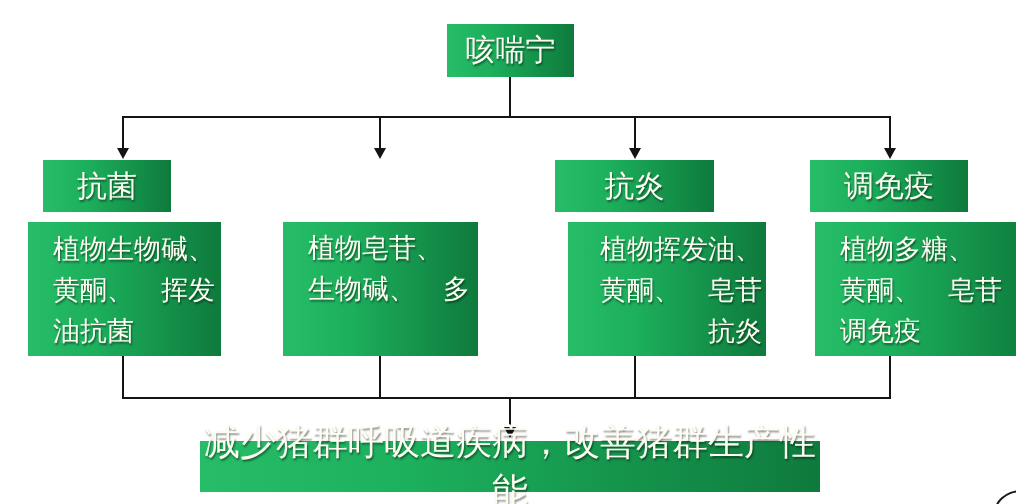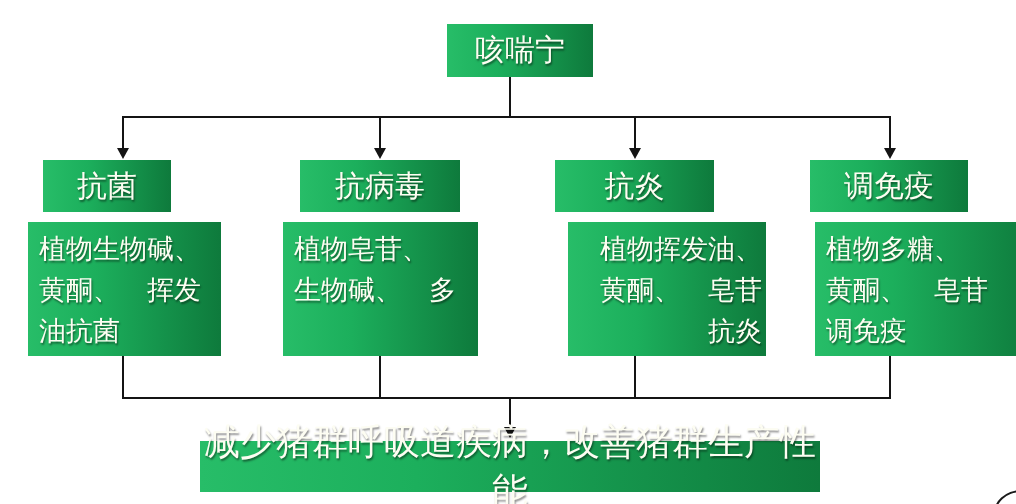--- a/index.html
+++ b/index.html
@@ -21,34 +21,34 @@
     color: #fdfdf2;
     text-shadow: 1px 2px 2px rgba(0,0,0,0.45);
     box-sizing: border-box;
   }
   .gbox.center {
     display: flex;
     align-items: center;
     justify-content: center;
     text-align: center;
   }
-  .title-box   { left: 447px; top: 24px;  width: 146px; height: 53px; font-size: 30px; }
+  .title-box   { left: 447px; top: 24px;  width: 127px; height: 53px; font-size: 30px; }
   .header-box  { top: 160px; height: 52px; font-size: 30px; }
   .header-1 { left: 43px;  width: 128px; }
   .header-2 { left: 300px; width: 160px; }
   .header-3 { left: 555px; width: 159px; }
   .header-4 { left: 810px; width: 158px; }
   .body-box {
     top: 222px; height: 134px;
     font-size: 27px;
     line-height: 41px;
-    padding: 6px 4px 0 11px;
+    padding: 6px 4px 0 25px;
   }
   .body-1 { left: 28px;  width: 193px; }
-  .body-2 { left: 283px; width: 195px; }
+  .body-2 { left: 283px; width: 195px; font-family: Liberation Serif, serif; }
   .body-3 { left: 568px; width: 198px; text-align: right; }
   .body-4 { left: 795px; width: 220px; margin-left: 20px; }
   .conclusion-box {
     left: 200px; top: 441px; width: 620px; height: 51px;
     font-size: 36px;
   }
   .line {
     position: absolute;
     background: #141414;
   }
@@ -89,23 +89,20 @@
 
   <div class="line" style="left:634px; top:116px; width:2px; height:33px;"></div>
   <div class="arrow-down" style="left:629px; top:148px;"></div>
 
   <div class="line" style="left:889px; top:116px; width:2px; height:33px;"></div>
   <div class="arrow-down" style="left:884px; top:148px;"></div>
 
   <div class="gbox center header-box header-1">
     <span>抗菌</span>
   </div>
-  <div class="gbox center header-box header-2">
-    <span>抗病毒</span>
-  </div>
   <div class="gbox center header-box header-3">
     <span>抗炎</span>
   </div>
   <div class="gbox center header-box header-4">
     <span>调免疫</span>
   </div>
 
   <div class="gbox body-box body-1">
     <div>植物生物碱、</div>
     <div>黄酮、　挥发</div>

